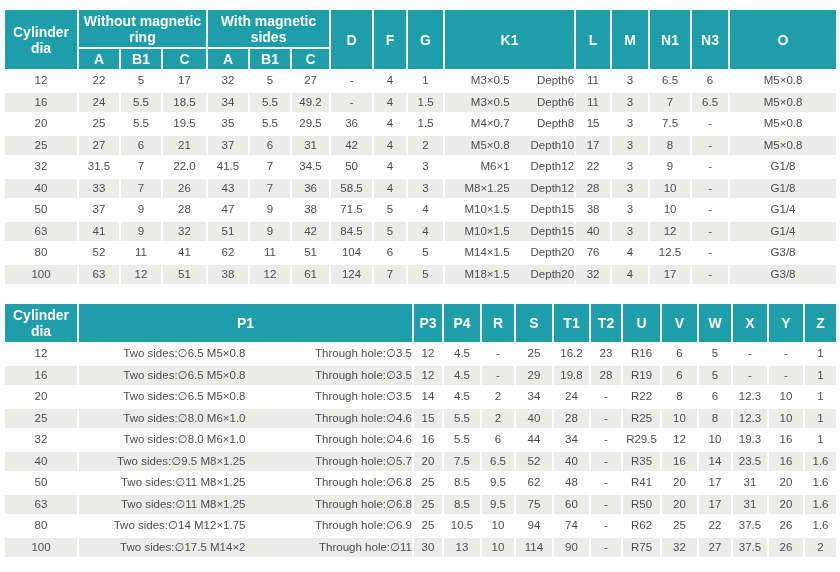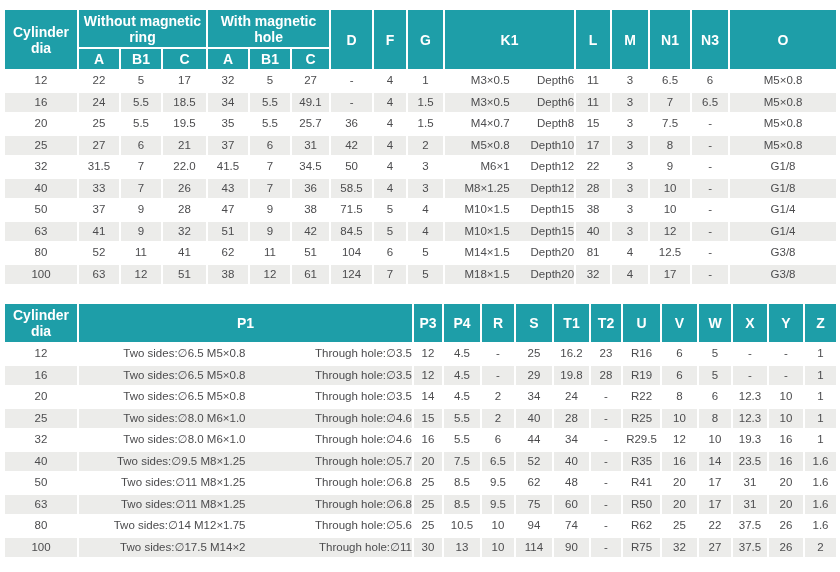--- a/index.html
+++ b/index.html
@@ -68,21 +68,21 @@
         <col style="width:34px">
       <col style="width:36px">
         <col style="width:40px">
         <col style="width:36px">
         <col style="width:106px">
     </colgroup>
     <thead>
       <tr class="h1">
         <th rowspan="2">Cylinder dia</th>
         <th colspan="3">Without magnetic ring</th>
-        <th colspan="3">With magnetic hole</th>
+        <th colspan="3">With magnetic sides</th>
         <th rowspan="2">D</th>
         <th rowspan="2">F</th>
         <th rowspan="2">G</th>
         <th rowspan="2">K1</th>
         <th rowspan="2">L</th>
         <th rowspan="2">M</th>
         <th rowspan="2">N1</th>
         <th rowspan="2">N3</th>
         <th rowspan="2">O</th>
       </tr>
@@ -114,39 +114,39 @@
           <td>6</td>
           <td>M5×0.8</td>
         </tr>
         <tr>
           <td>16</td>
           <td>24</td>
           <td>5.5</td>
           <td>18.5</td>
           <td>34</td>
           <td>5.5</td>
-          <td>49.1</td>
+          <td>49.2</td>
           <td>-</td>
           <td>4</td>
           <td>1.5</td>
           <td class="split"><span>M3×0.5</span><span>Depth6</span></td>
           <td>11</td>
           <td>3</td>
           <td>7</td>
           <td>6.5</td>
           <td>M5×0.8</td>
         </tr>
         <tr>
           <td>20</td>
           <td>25</td>
           <td>5.5</td>
           <td>19.5</td>
           <td>35</td>
           <td>5.5</td>
-          <td>25.7</td>
+          <td>29.5</td>
           <td>36</td>
           <td>4</td>
           <td>1.5</td>
           <td class="split"><span>M4×0.7</span><span>Depth8</span></td>
           <td>15</td>
           <td>3</td>
           <td>7.5</td>
           <td>-</td>
           <td>M5×0.8</td>
         </tr>
@@ -245,21 +245,21 @@
           <td>52</td>
           <td>11</td>
           <td>41</td>
           <td>62</td>
           <td>11</td>
           <td>51</td>
           <td>104</td>
           <td>6</td>
           <td>5</td>
           <td class="split"><span>M14×1.5</span><span>Depth20</span></td>
-          <td>81</td>
+          <td>76</td>
           <td>4</td>
           <td>12.5</td>
           <td>-</td>
           <td>G3/8</td>
         </tr>
         <tr>
           <td>100</td>
           <td>63</td>
           <td>12</td>
           <td>51</td>
@@ -440,21 +440,21 @@
           <td>-</td>
           <td>R50</td>
           <td>20</td>
           <td>17</td>
           <td>31</td>
           <td>20</td>
           <td>1.6</td>
         </tr>
         <tr>
           <td>80</td>
-          <td class="split"><span>Two sides:∅14 M12×1.75</span><span>Through hole:∅5.6</span></td>
+          <td class="split"><span>Two sides:∅14 M12×1.75</span><span>Through hole:∅6.9</span></td>
           <td>25</td>
           <td>10.5</td>
           <td>10</td>
           <td>94</td>
           <td>74</td>
           <td>-</td>
           <td>R62</td>
           <td>25</td>
           <td>22</td>
           <td>37.5</td>

